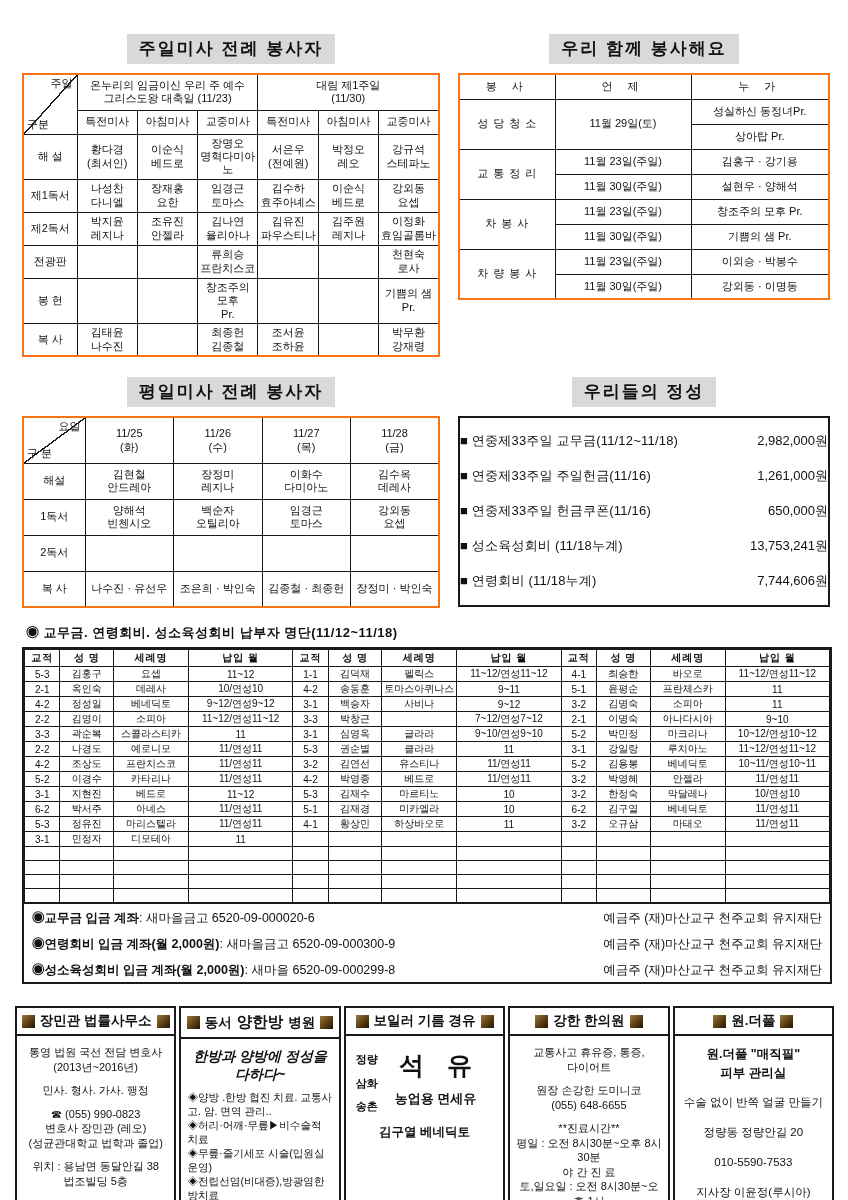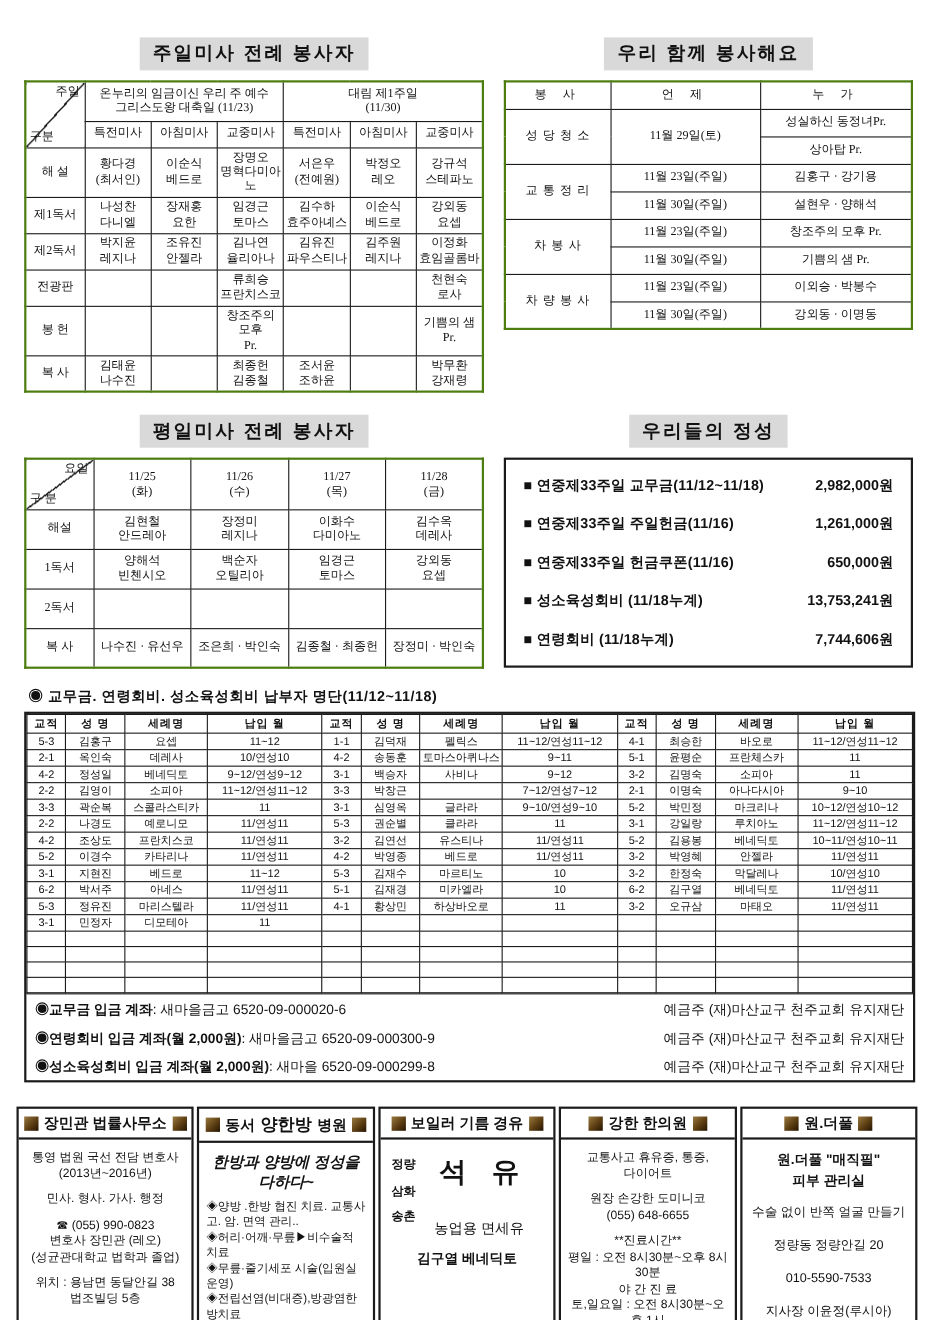--- a/index.html
+++ b/index.html
@@ -30,21 +30,21 @@
   table.grid th, table.grid td {
     border: 1px solid #1a1a1a;
     text-align: center;
     vertical-align: middle;
     font-size: 11px;
     line-height: 1.22;
     white-space: pre-line;
     padding: 2px 1px;
     font-weight: normal;
   }
-  .outer { border: 2px solid #4d7c0f; font-family: Liberation Serif, serif; }
+  .outer { border: 2px solid #f97316; }
 
   .top-row, .mid-row { display: flex; gap: 18px; }
   .col-a { width: 418px; flex: none; }
   .col-b { width: 372px; flex: none; }
 
   
   .diag {
     position: relative;
     background: linear-gradient(to bottom right,
       transparent calc(50% - 0.7px), #1a1a1a calc(50% - 0.7px),
@@ -68,22 +68,21 @@
 
   
   .weekday col.lbl { width: 62px; }
   .weekday thead th { height: 40px; }
   .weekday tbody td, .weekday tbody th { height: 36px; }
 
   
   .offerings {
     border: 2px solid #1a1a1a;
     margin-top: 6px;
-    padding: 6px 16px;
-    font-weight: bold;
+    padding: 6px 0;
   }
   .offer-row { display: flex; align-items: baseline; padding: 8px 0 9px; }
   .offer-label { font-size: 13px; letter-spacing: 0.2px; }
   .offer-amount { margin-left: auto; font-size: 13px; }
 
   
   .payment-section { margin-top: 14px; }
   .payment-title { font-size: 13px; font-weight: bold; margin: 0 0 5px 4px; letter-spacing: 0.5px; }
   .payment-wrap { border: 2px solid #1a1a1a; }
   table.payment { border-collapse: collapse; width: 100%; table-layout: fixed; }
@@ -119,21 +118,21 @@
   .ad-body { padding: 9px 4px 4px; text-align: center; }
   .line { font-size: 11px; line-height: 1.32; min-height: 5px; }
   .spacer { min-height: 9px; }
   .hosp-slogan { font-style: italic; font-weight: bold; font-size: 14px; margin-bottom: 7px; }
   .hosp-items .line { text-align: left; padding-left: 2px; font-size: 10.6px; }
   .hdr-big { font-size: 15.5px; }
   .oil-top { display: flex; padding: 4px 6px 0; }
   .oil-brands { display: flex; flex-direction: column; gap: 9px; font-size: 12.5px; font-weight: bold; text-align: left; padding-top: 3px; }
   .oil-main { flex: 1; text-align: center; }
   .oil-product { font-size: 25px; font-weight: bold; letter-spacing: 8px; padding-left: 8px; }
-  .oil-sub { font-size: 13px; font-weight: normal; margin-top: 26px; }
+  .oil-sub { font-size: 13px; font-weight: bold; margin-top: 8px; }
   .oil-phones { margin-top: 20px; font-size: 13px; font-weight: bold; line-height: 2.0; }
   .oil-contact { margin-top: 10px; font-size: 12.5px; font-weight: bold; }
   .skin-headline .line { font-size: 12.5px; font-weight: bold; line-height: 1.5; }
   .skin-lines { margin-top: 12px; }
   .skin-lines .line { margin-bottom: 15px; font-size: 11.5px; }
   .law-lines .line, .clinic-lines .line { font-size: 11px; }
 </style>
 </head>
 <body>
 

